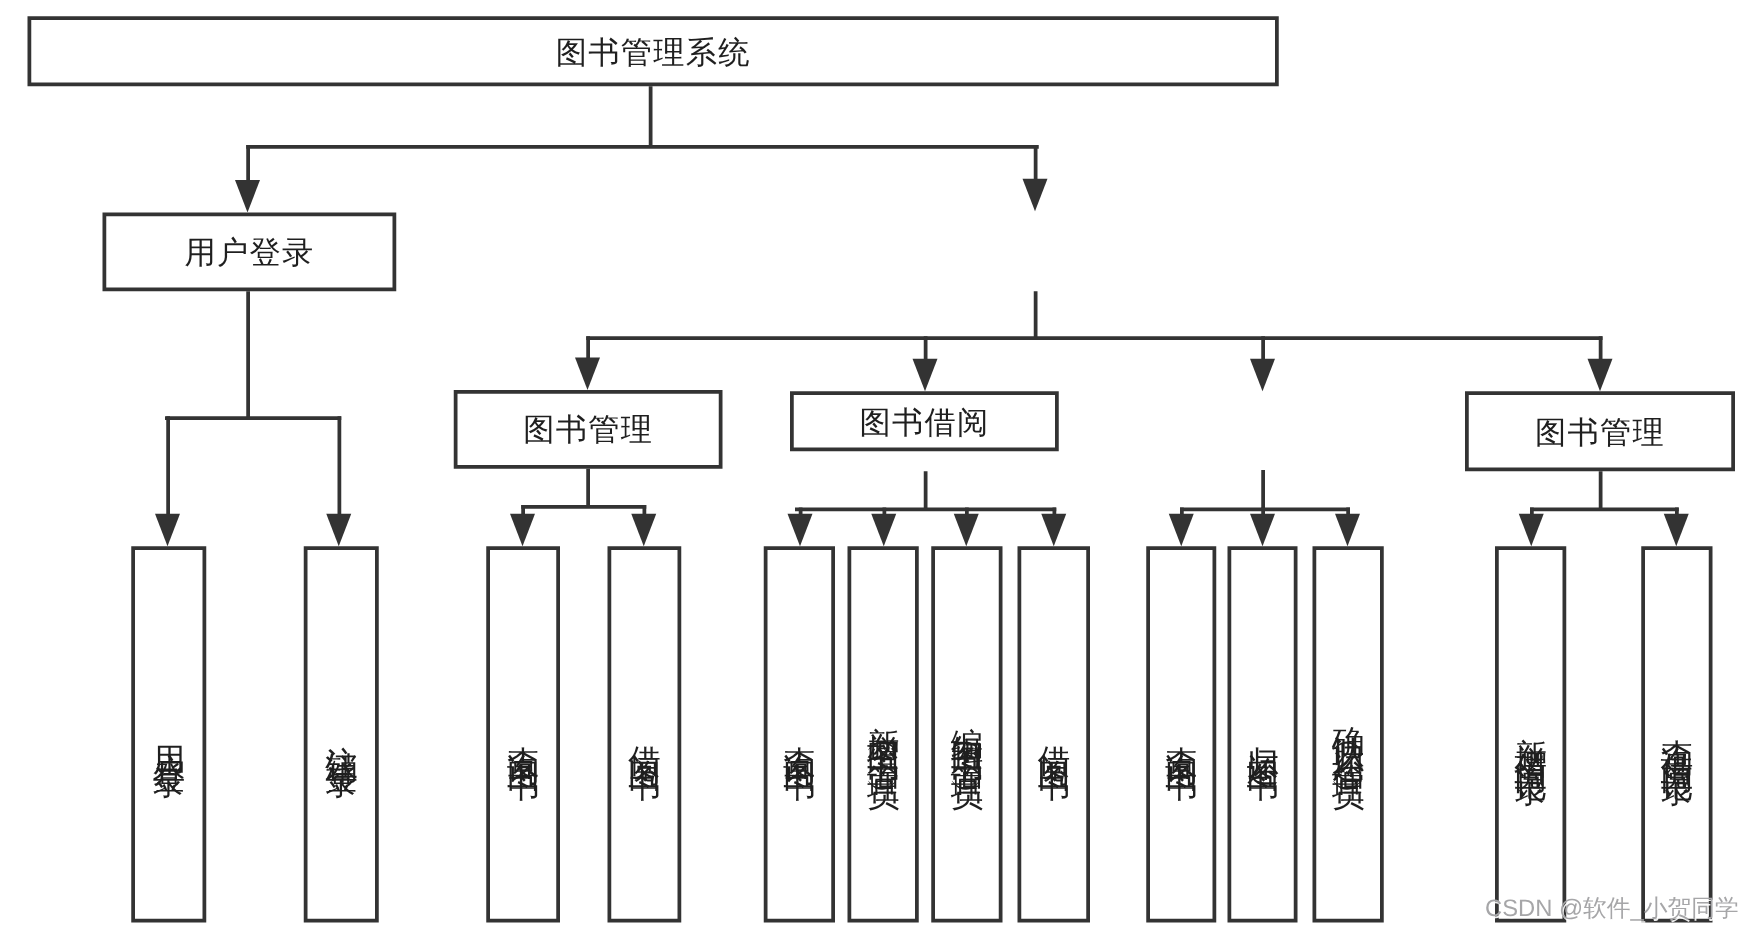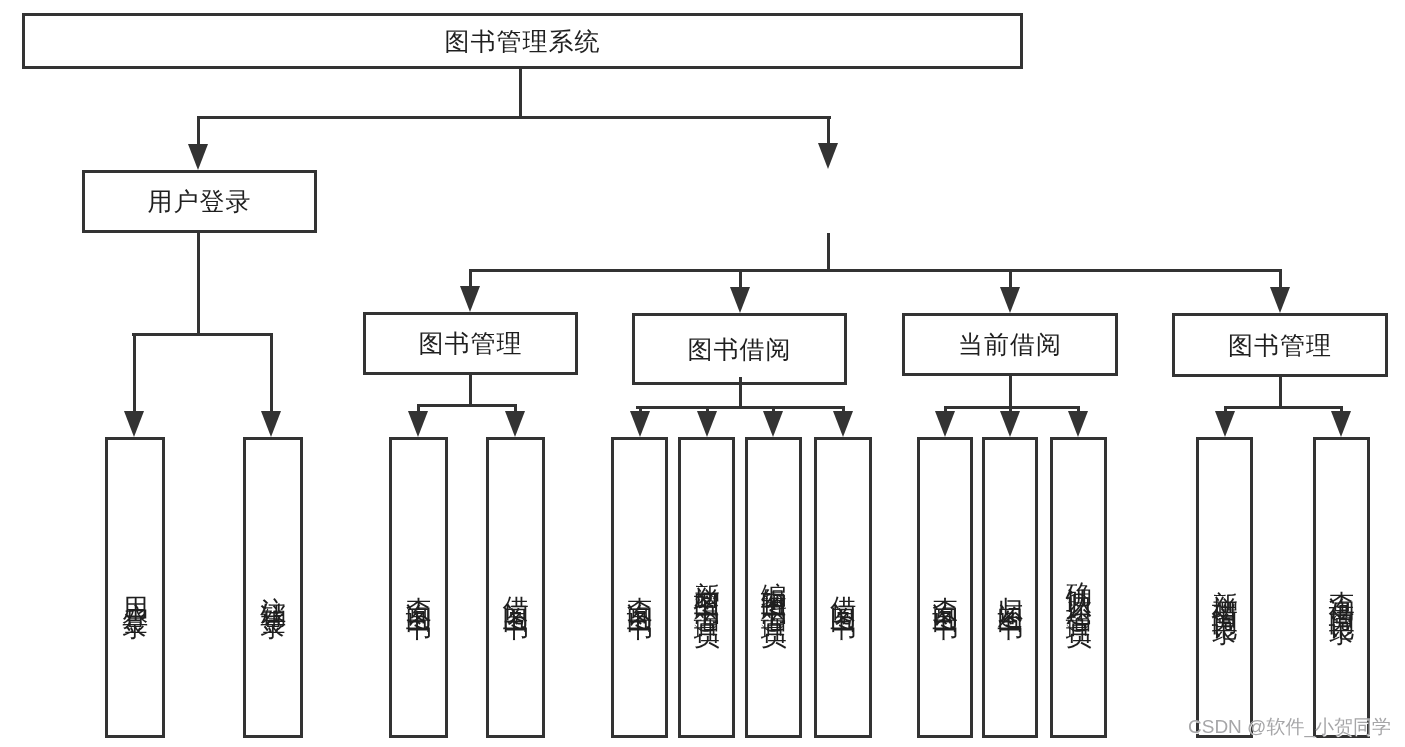--- a/index.html
+++ b/index.html
@@ -58,22 +58,21 @@
   <div class="vline" style="left:469px;top:269px;height:23px;"></div>
   <div class="arrow" style="left:460px;top:286px;"></div>
   <div class="vline" style="left:739px;top:269px;height:24px;"></div>
   <div class="arrow" style="left:730px;top:287px;"></div>
   <div class="vline" style="left:1009px;top:269px;height:24px;"></div>
   <div class="arrow" style="left:1000px;top:287px;"></div>
   <div class="vline" style="left:1279px;top:269px;height:24px;"></div>
   <div class="arrow" style="left:1270px;top:287px;"></div>
 
   <div class="node h-node" style="left:363px;top:312px;width:215px;height:63px;">图书管理</div>
-  <div class="node h-node" style="left:632px;top:313px;width:215px;height:72px;">图书借阅</div>
-  <div class="node h-node" style="left:902px;top:313px;width:216px;height:63px;">当前借阅</div>
+  <div class="node h-node" style="left:632px;top:313px;width:215px;height:48px;">图书借阅</div>
   <div class="node h-node" style="left:1172px;top:313px;width:216px;height:64px;">图书管理</div>
 
   <div class="vline" style="left:469px;top:375px;height:31px;"></div>
   <div class="hline" style="left:417px;top:404px;width:100px;"></div>
   <div class="vline" style="left:417px;top:404px;height:13px;"></div>
   <div class="arrow" style="left:408px;top:411px;"></div>
   <div class="vline" style="left:514px;top:404px;height:13px;"></div>
   <div class="arrow" style="left:505px;top:411px;"></div>
 
   <div class="vline" style="left:739px;top:377px;height:31px;"></div>

